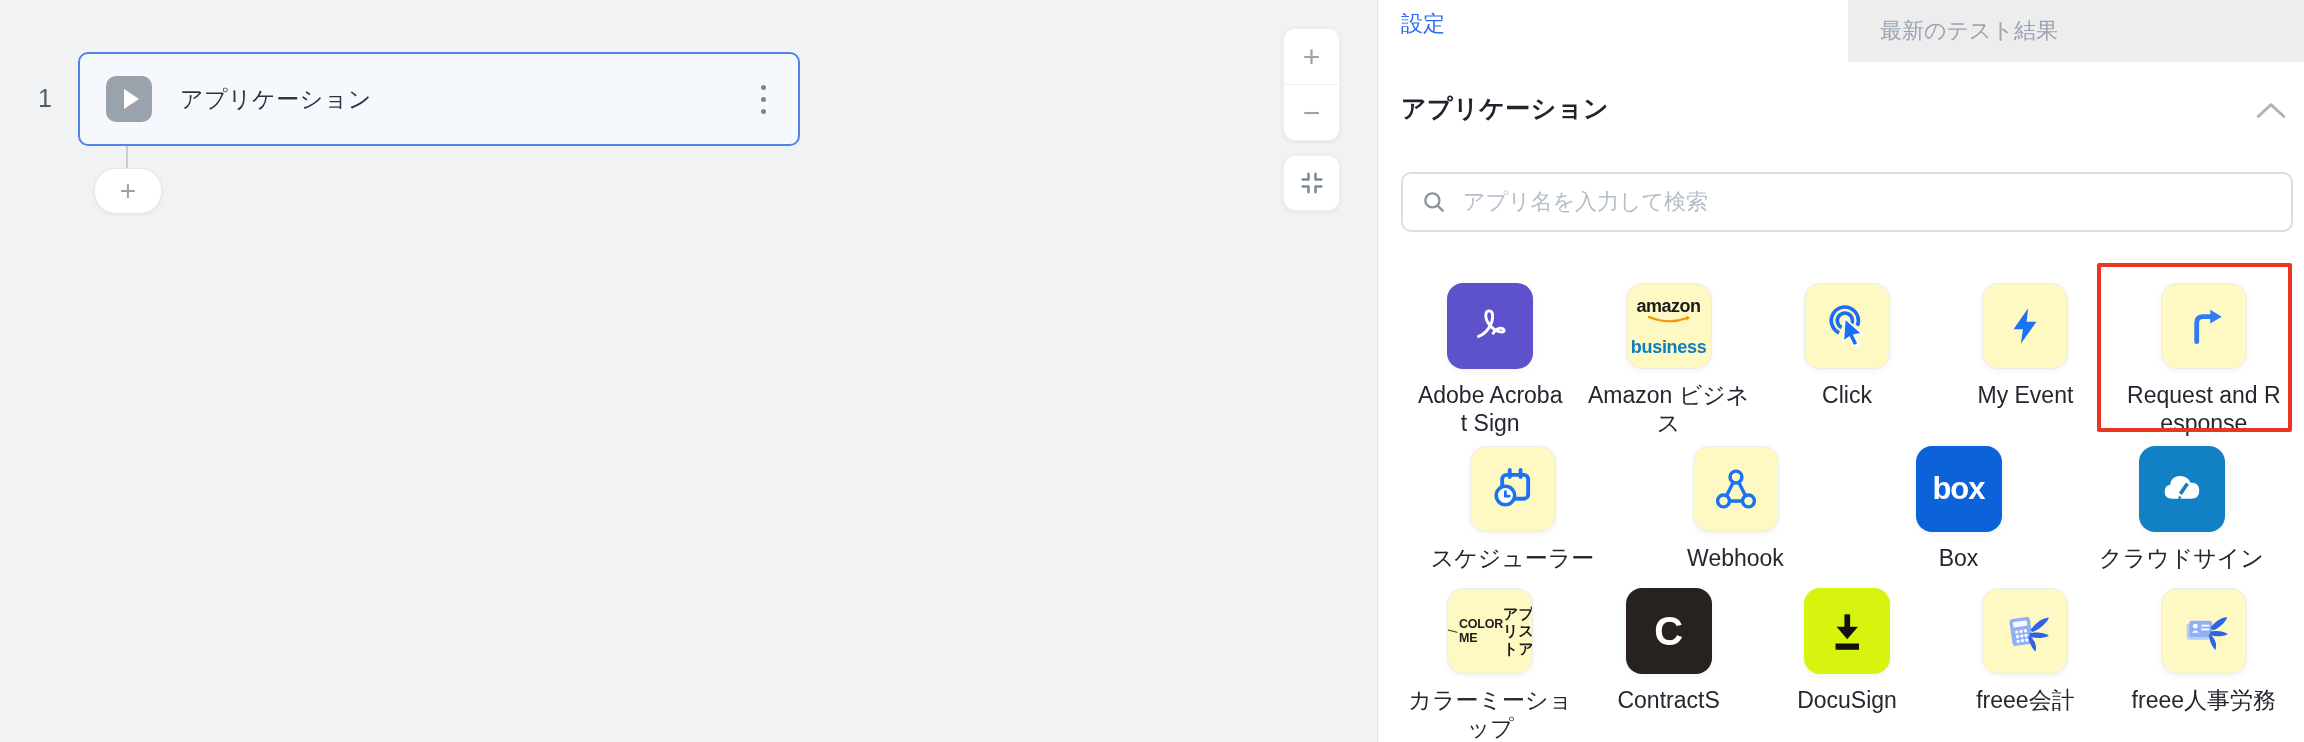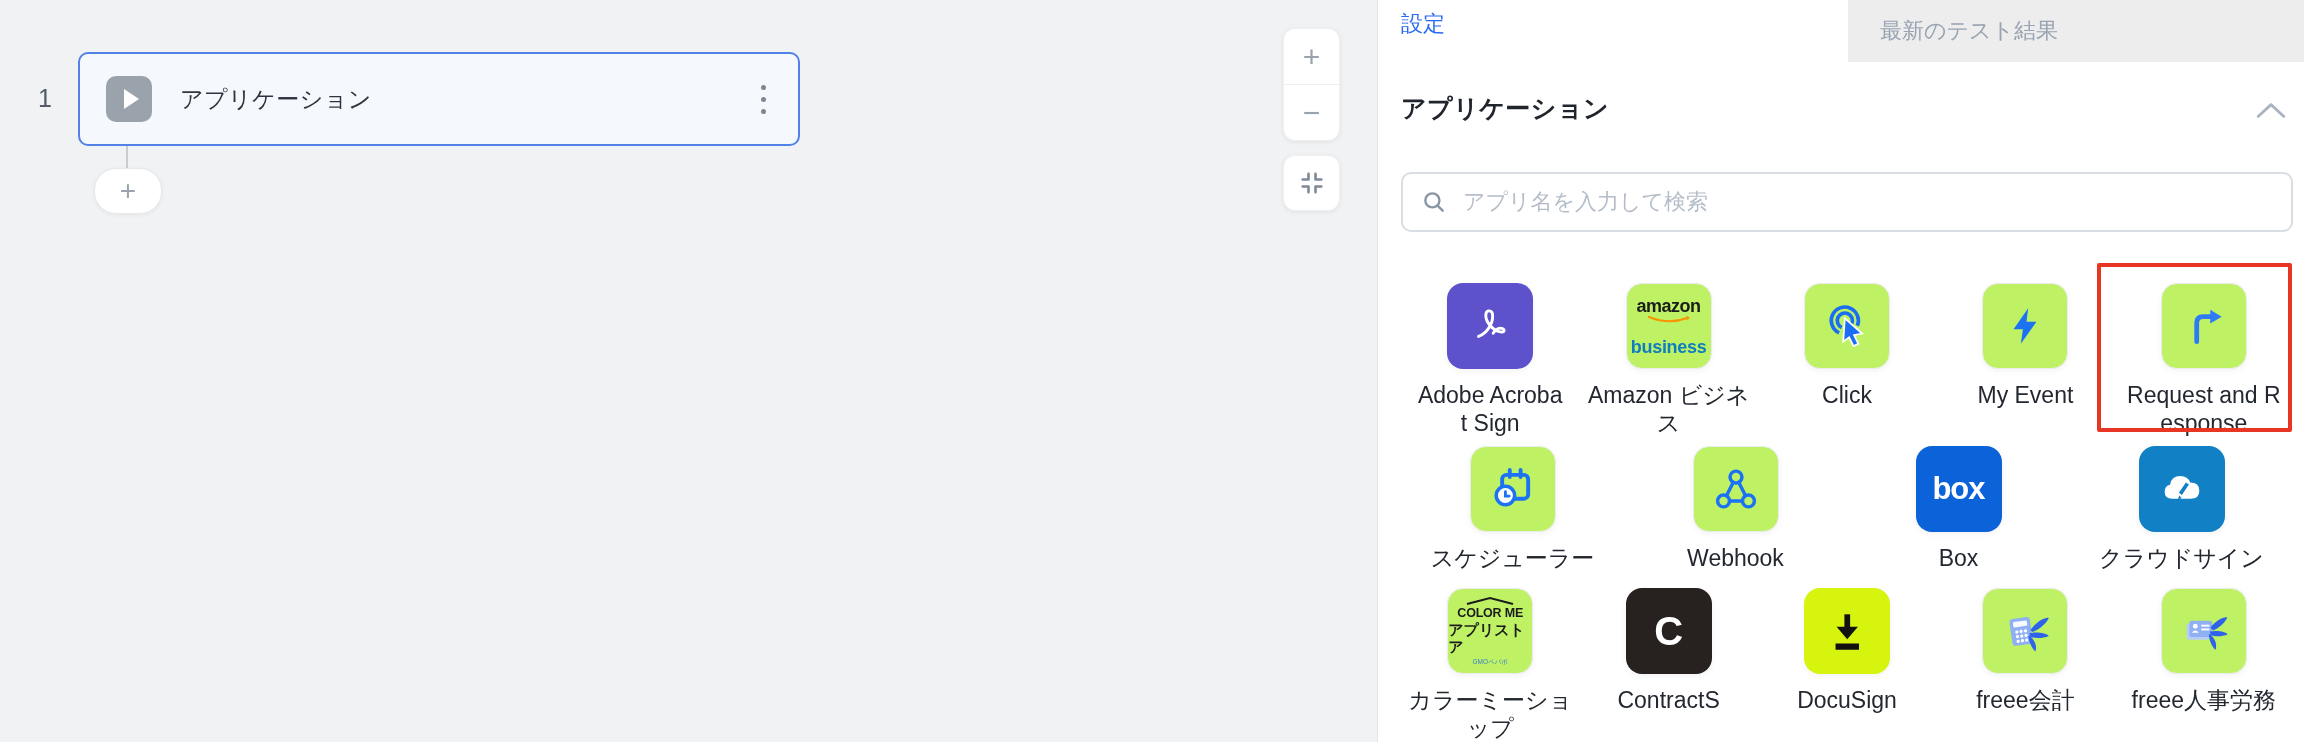--- a/index.html
+++ b/index.html
@@ -68,36 +68,36 @@
   .search-input{
     flex:1;border:none;outline:none;font-size:22px;color:#333;background:transparent;
     font-family:"Liberation Sans","DejaVu Sans",sans-serif;
   }
   .search-input::placeholder{color:#b4bdc8;}
   
   .app-row{position:absolute;left:23px;width:892px;display:flex;}
   .row-1{top:283px;} .row-2{top:446px;} .row-3{top:588px;}
   .app-cell{flex:1;display:flex;flex-direction:column;align-items:center;cursor:pointer;}
   .tile{
-    width:86px;height:86px;border-radius:16px;background:#bef264;box-sizing:border-box;
+    width:86px;height:86px;border-radius:16px;background:#fef9c3;box-sizing:border-box;
     border:1px solid #ececee;box-shadow:0 2px 6px rgba(16,24,40,.05);
     display:flex;align-items:center;justify-content:center;overflow:hidden;
   }
   .tile.flat{border:none;}
   .app-label{
     margin-top:12px;font-size:23px;line-height:28px;color:#23272f;text-align:center;
     white-space:pre-line;max-width:182px;
   }
   
   .amazon-col{display:flex;flex-direction:column;align-items:center;line-height:1;}
   .amazon-word{font-size:18px;font-weight:700;color:#1c1c1c;letter-spacing:-.5px;}
   .amazon-sub{font-size:18px;font-weight:700;color:#0f7ec0;letter-spacing:-.3px;margin-top:14px;}
   .box-word{font-size:31px;font-weight:700;color:#fff;letter-spacing:-1px;}
   .contracts-letter{font-size:40px;font-weight:700;color:#fff;}
-  .colorme-col{display:flex;flex-direction:column;align-items:center;line-height:1.15;}
+  .colorme-col{display:flex;flex-direction:row;align-items:center;line-height:1.15;margin-left:16px;}
   .colorme-l1{font-size:12.5px;font-weight:800;color:#1c1c1c;letter-spacing:-.2px;}
   .colorme-l2{font-size:15px;font-weight:700;color:#1c1c1c;}
   .colorme-l3{font-size:6.5px;color:#3b7bd0;margin-top:3px;}
   
   .highlight-box{
     position:absolute;left:719px;top:263px;width:195px;height:169px;box-sizing:border-box;
     border:4px solid #e93523;border-radius:2px;pointer-events:none;
   }
 </style>
 </head>

